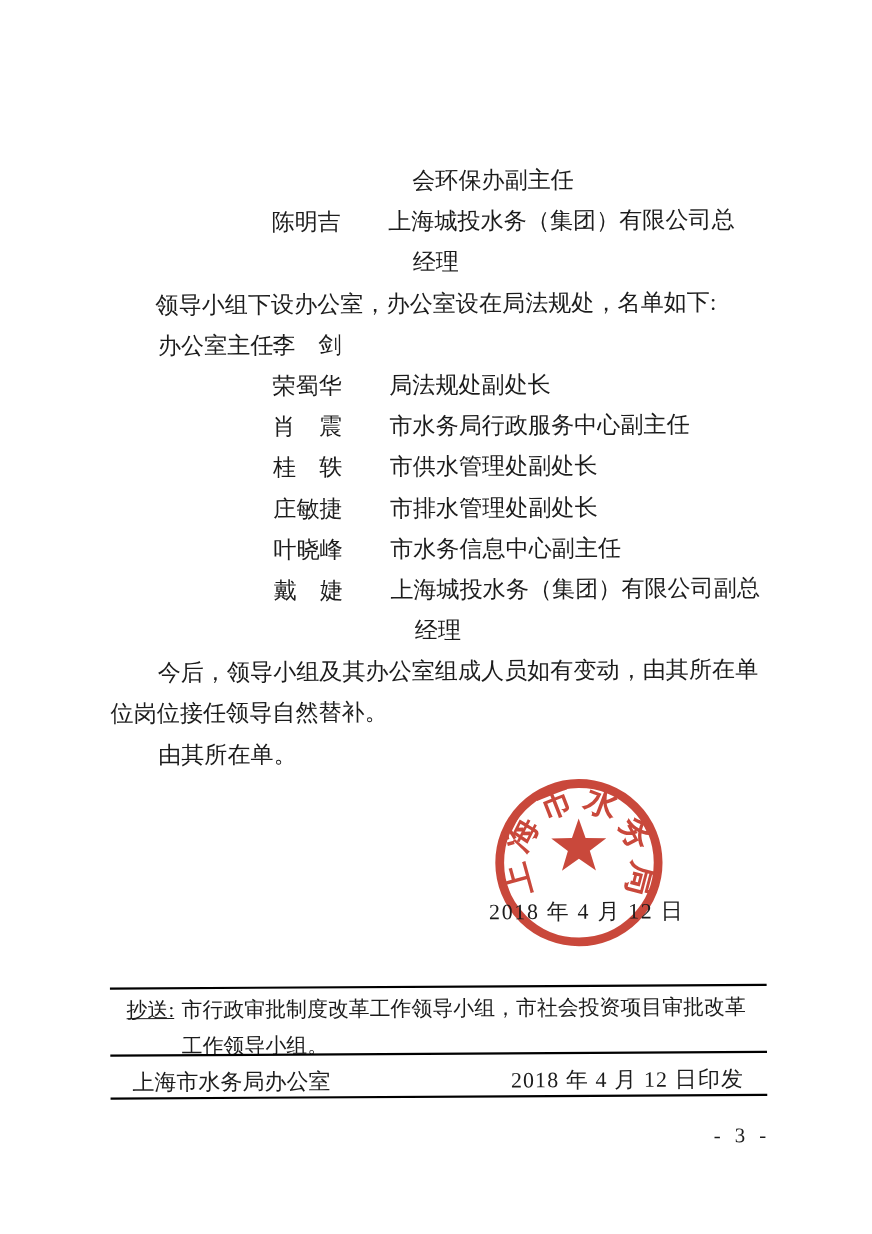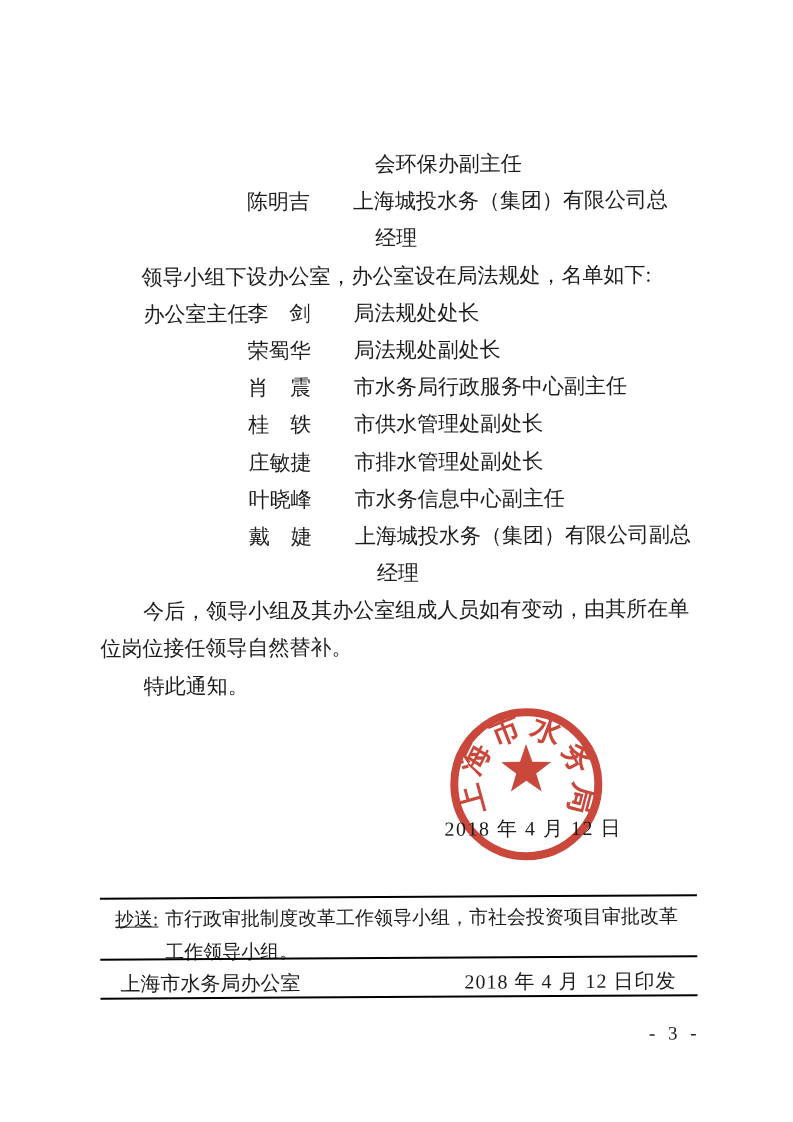--- a/index.html
+++ b/index.html
@@ -74,21 +74,20 @@
       <span class="cont">经理</span>
     </div>
 
     <div class="line">
       <span class="para">领导小组下设办公室，办公室设在局法规处，名单如下:</span>
     </div>
 
     <div class="line">
       <span class="lbl">办公室主任:</span>
       <span class="nm">李　剑</span>
-      <span class="ttl">局法规处处长</span>
     </div>
 
     <div class="line">
       <span class="nm">荣蜀华</span>
       <span class="ttl">局法规处副处长</span>
     </div>
 
     <div class="line">
       <span class="nm">肖　震</span>
       <span class="ttl">市水务局行政服务中心副主任</span>
@@ -120,21 +119,21 @@
 
     <div class="line">
       <span class="para">今后，领导小组及其办公室组成人员如有变动，由其所在单</span>
     </div>
 
     <div class="line">
       <span class="para0">位岗位接任领导自然替补。</span>
     </div>
 
     <div class="line">
-      <span class="para">特此通知。</span>
+      <span class="para">由其所在单。</span>
     </div>
   </div>
 
   <svg class="stamp" viewBox="-87 -87 174 174" xmlns="http://www.w3.org/2000/svg">
     <circle cx="0" cy="0" r="72" fill="none" stroke="#c5392b" stroke-width="8"></circle>
     <path fill="#c5392b" transform="translate(0,-14) scale(1.05)" d="M0,-25 L5.9,-8.1 L23.8,-7.7 L9.5,3.1 L14.7,20.2 L0,10 L-14.7,20.2 L-9.5,3.1 L-23.8,-7.7 L-5.9,-8.1 Z"></path>
     <text transform="rotate(-105) translate(0,-58)">上</text>
     <text transform="rotate(-63) translate(0,-58)">海</text>
     <text transform="rotate(-21) translate(0,-58)">市</text>
     <text transform="rotate(21) translate(0,-58)">水</text>

